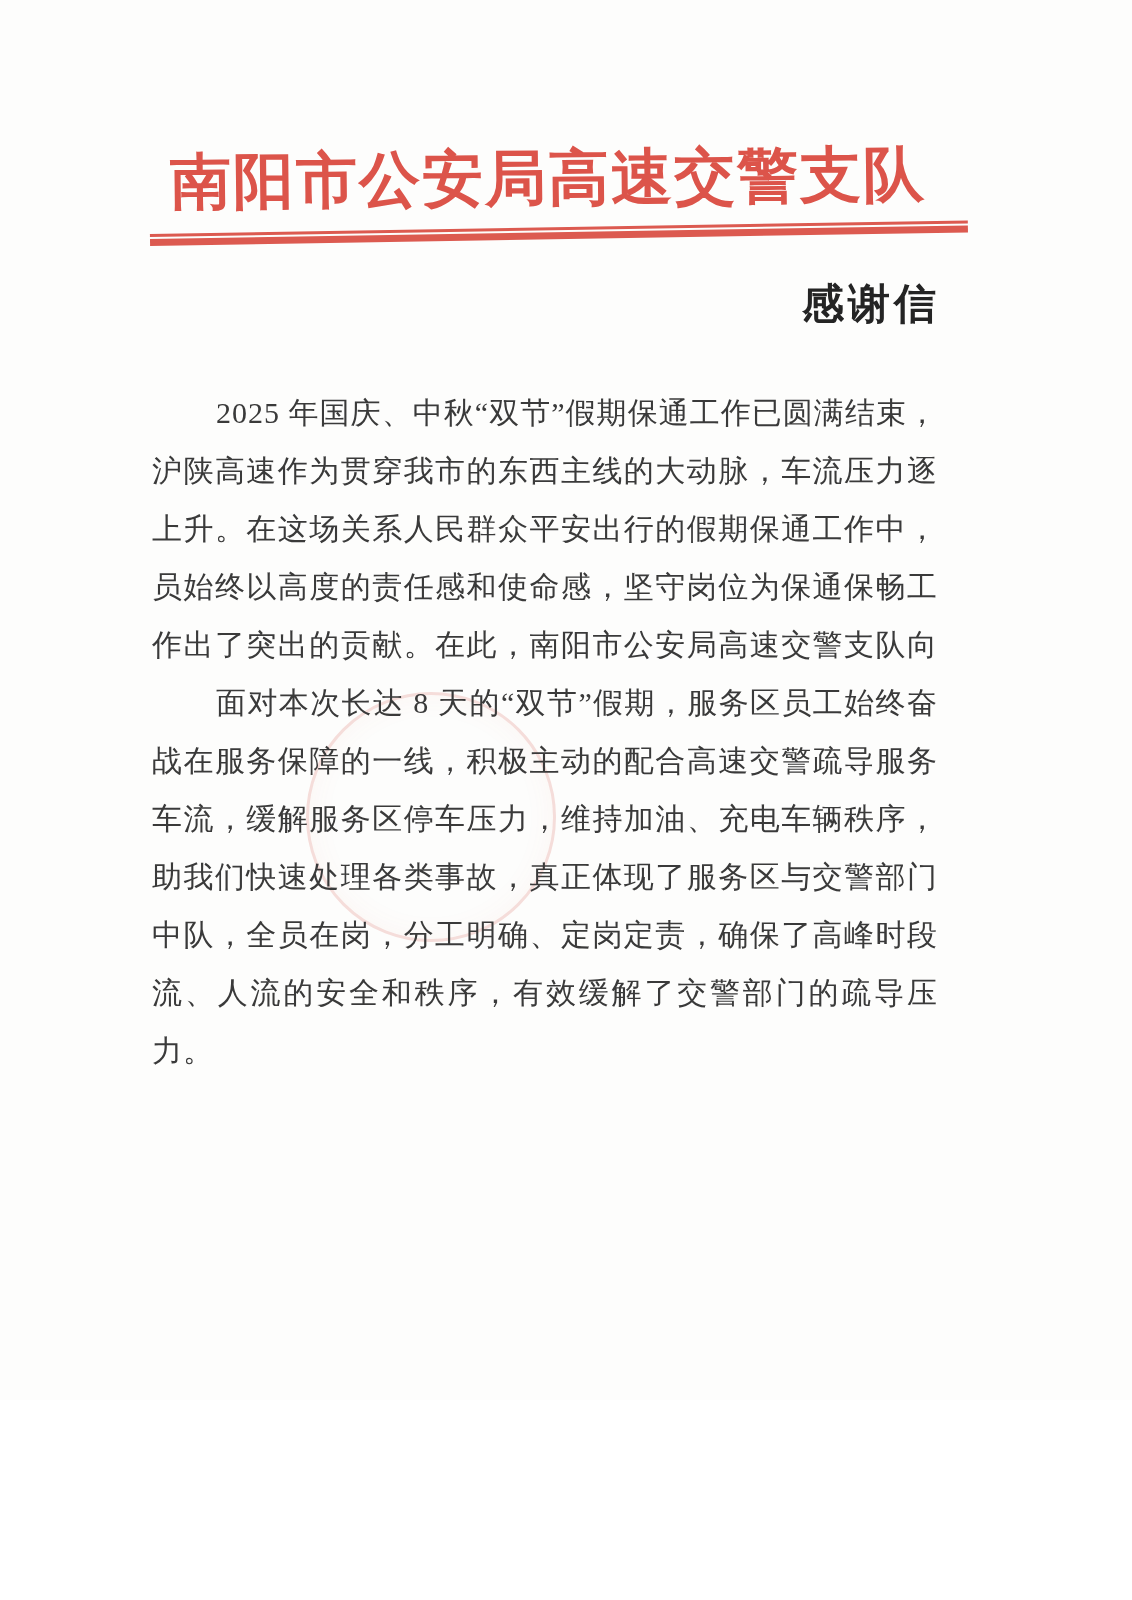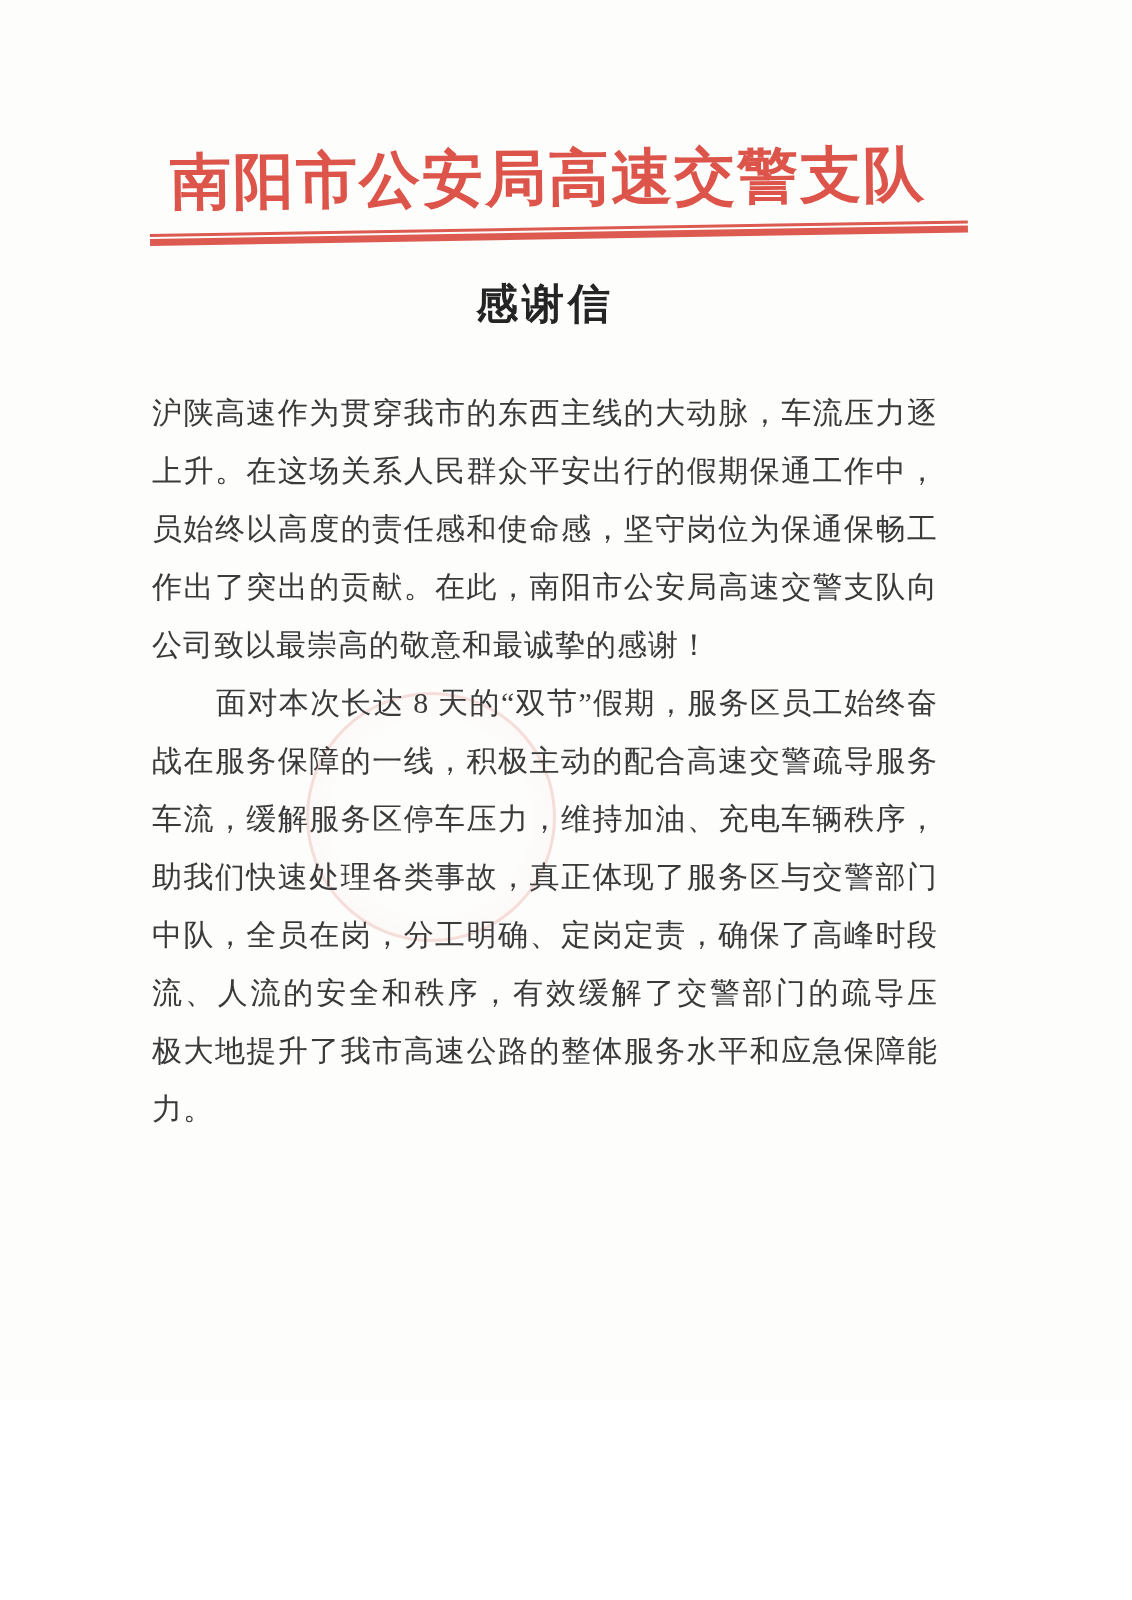--- a/index.html
+++ b/index.html
@@ -39,21 +39,21 @@
     transform: rotate(-0.95deg);
     transform-origin: left center;
   }
   
   .doc-title {
     position: absolute;
     top: 276px;
     left: 150px;
     width: 790px;
     margin: 0;
-    text-align: center;
+    text-align: right;
     font-size: 42px;
     font-weight: bold;
     color: #242424;
     letter-spacing: 4px;
   }
   
   .letter-body {
     position: absolute;
     top: 384px;
     left: 152px;
@@ -103,30 +103,29 @@
 
   <div class="letterhead-title">南阳市公安局高速交警支队</div>
 
   <div class="letterhead-rule"></div>
 
   <h1 class="doc-title">感谢信</h1>
 
   <div class="seal-ghost"></div>
 
   <div class="letter-body">
+    <div class="line indent fill">2025 年国庆、中秋“双节”假期保通工作已圆满结束，</div>
     <div class="line fill">沪陕高速作为贯穿我市的东西主线的大动脉，车流压力逐年</div>
     <div class="line fill">上升。在这场关系人民群众平安出行的假期保通工作中，贵</div>
     <div class="line fill">员始终以高度的责任感和使命感，坚守岗位为保通保畅工作</div>
     <div class="line fill">作出了突出的贡献。在此，南阳市公安局高速交警支队向贵</div>
-    <div class="line">公司致以最崇高的敬意和最诚挚的感谢！</div>
     <div class="line indent fill">面对本次长达 8 天的“双节”假期，服务区员工始终奋</div>
     <div class="line fill">战在服务保障的一线，积极主动的配合高速交警疏导服务区</div>
     <div class="line fill">车流，缓解服务区停车压力，维持加油、充电车辆秩序，协</div>
     <div class="line fill">助我们快速处理各类事故，真正体现了服务区与交警部门的</div>
     <div class="line fill">中队，全员在岗，分工明确、定岗定责，确保了高峰时段车</div>
     <div class="line fill">流、人流的安全和秩序，有效缓解了交警部门的疏导压力，</div>
-    <div class="line fill">极大地提升了我市高速公路的整体服务水平和应急保障能</div>
     <div class="line">力。</div>
   </div>
 
   <div class="footer-rule"></div>
 
 </div>
 
 </body></html>

